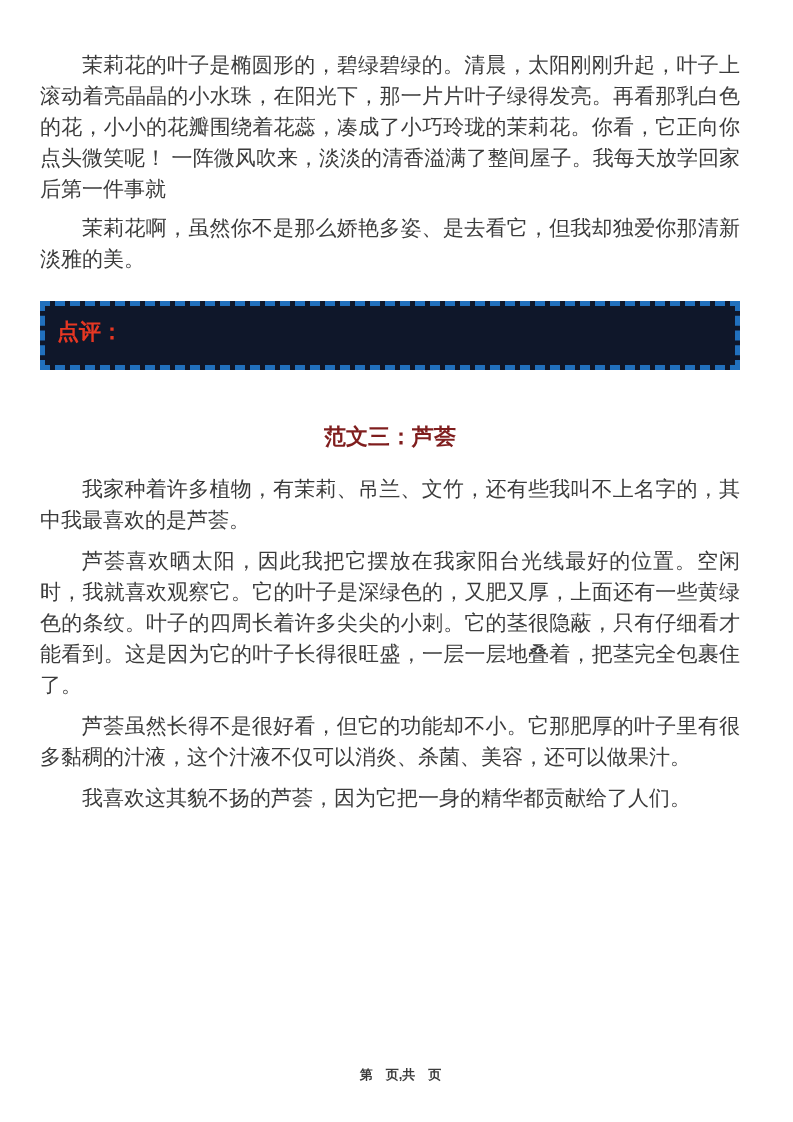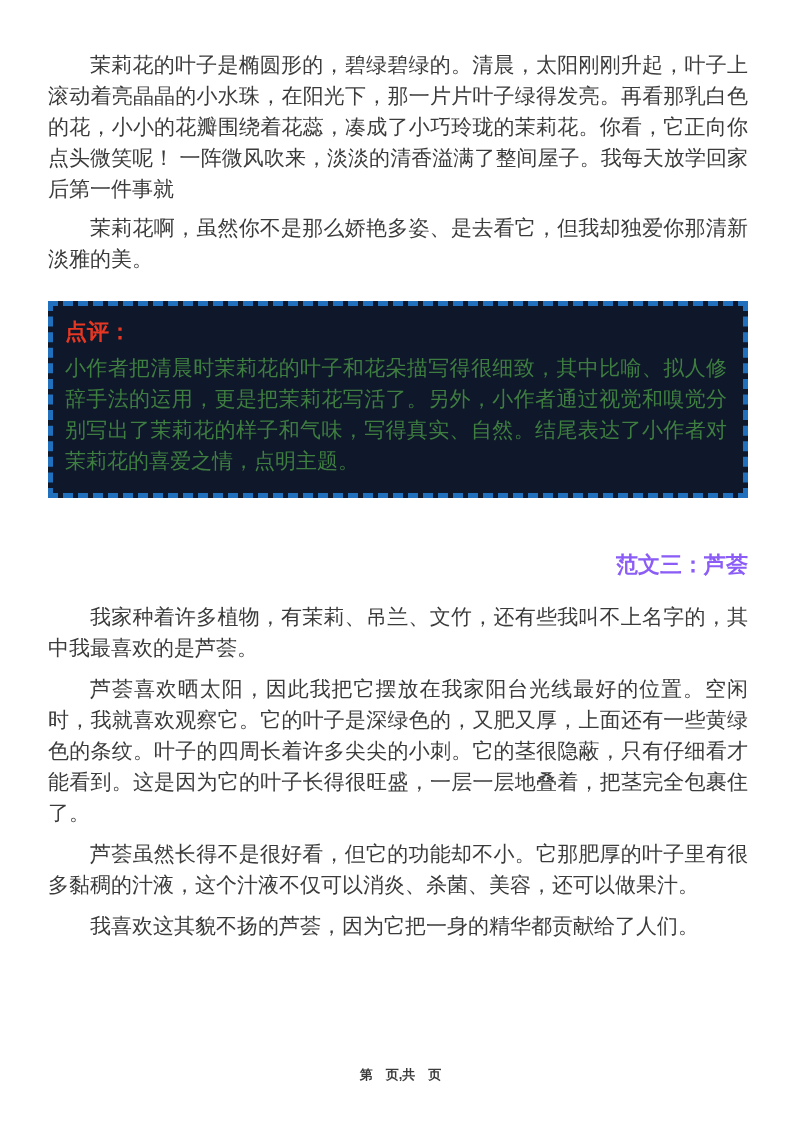--- a/index.html
+++ b/index.html
@@ -7,21 +7,21 @@
     position: relative;
     width: 793px;
     height: 1122px;
     background: #ffffff;
     font-family: "Liberation Serif", "DejaVu Serif", serif;
     color: #3b3b3b;
     overflow: hidden;
   }
   .content {
     position: absolute;
-    left: 48px;
+    left: 40px;
     top: 50px;
     width: 700px;
     font-size: 21px;
     line-height: 31px;
     text-align: justify;
   }
   .para {
     text-indent: 2em;
     margin: 0 0 8px 0;
   }
@@ -41,22 +41,22 @@
     font-family: "Liberation Sans", "DejaVu Sans", sans-serif;
     text-indent: 0;
   }
   .comment-text {
     color: #3e7e40;
     margin-top: 4px;
     text-indent: 0;
   }
   .section-heading {
     margin: 52px 0 22px 0;
-    text-align: right;
-    color: #8b5cf6;
+    text-align: center;
+    color: #7f1d1d;
     font-weight: bold;
     font-size: 22px;
     line-height: 30px;
     font-family: "Liberation Sans", "DejaVu Sans", sans-serif;
     text-indent: 0;
   }
   .footer {
     position: absolute;
     left: 8px;
     right: 0;
@@ -72,21 +72,20 @@
 <body>
 
 <div class="page">
   <div class="content">
 
     <p class="para">茉莉花的叶子是椭圆形的，碧绿碧绿的。清晨，太阳刚刚升起，叶子上滚动着亮晶晶的小水珠，在阳光下，那一片片叶子绿得发亮。再看那乳白色的花，小小的花瓣围绕着花蕊，凑成了小巧玲珑的茉莉花。你看，它正向你点头微笑呢！ 一阵微风吹来，淡淡的清香溢满了整间屋子。我每天放学回家后第一件事就</p>
     <p class="para">茉莉花啊，虽然你不是那么娇艳多姿、是去看它，但我却独爱你那清新淡雅的美。</p>
 
     <div class="comment-box">
       <div class="comment-label">点评：</div>
-      <div class="comment-text">小作者把清晨时茉莉花的叶子和花朵描写得很细致，其中比喻、拟人修辞手法的运用，更是把茉莉花写活了。另外，小作者通过视觉和嗅觉分别写出了茉莉花的样子和气味，写得真实、自然。结尾表达了小作者对茉莉花的喜爱之情，点明主题。</div>
     </div>
 
     <div class="section-heading">范文三：芦荟</div>
 
     <p class="para aloe">我家种着许多植物，有茉莉、吊兰、文竹，还有些我叫不上名字的，其中我最喜欢的是芦荟。</p>
     <p class="para aloe">芦荟喜欢晒太阳，因此我把它摆放在我家阳台光线最好的位置。空闲时，我就喜欢观察它。它的叶子是深绿色的，又肥又厚，上面还有一些黄绿色的条纹。叶子的四周长着许多尖尖的小刺。它的茎很隐蔽，只有仔细看才能看到。这是因为它的叶子长得很旺盛，一层一层地叠着，把茎完全包裹住了。</p>
     <p class="para aloe">芦荟虽然长得不是很好看，但它的功能却不小。它那肥厚的叶子里有很多黏稠的汁液，这个汁液不仅可以消炎、杀菌、美容，还可以做果汁。</p>
     <p class="para aloe">我喜欢这其貌不扬的芦荟，因为它把一身的精华都贡献给了人们。</p>
 
   </div>

